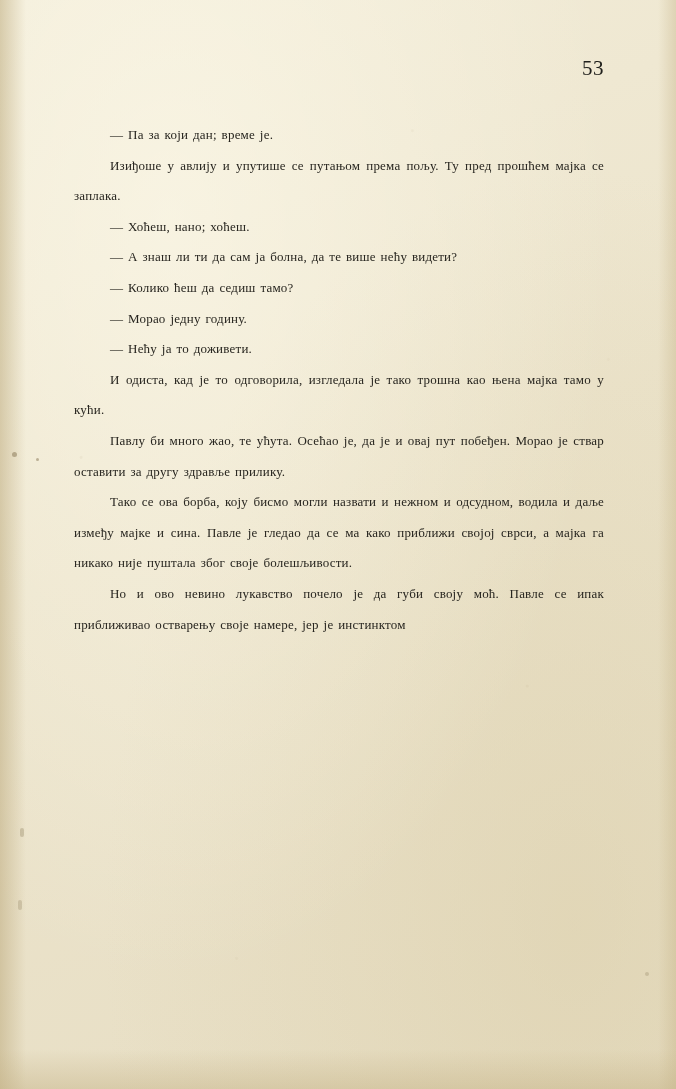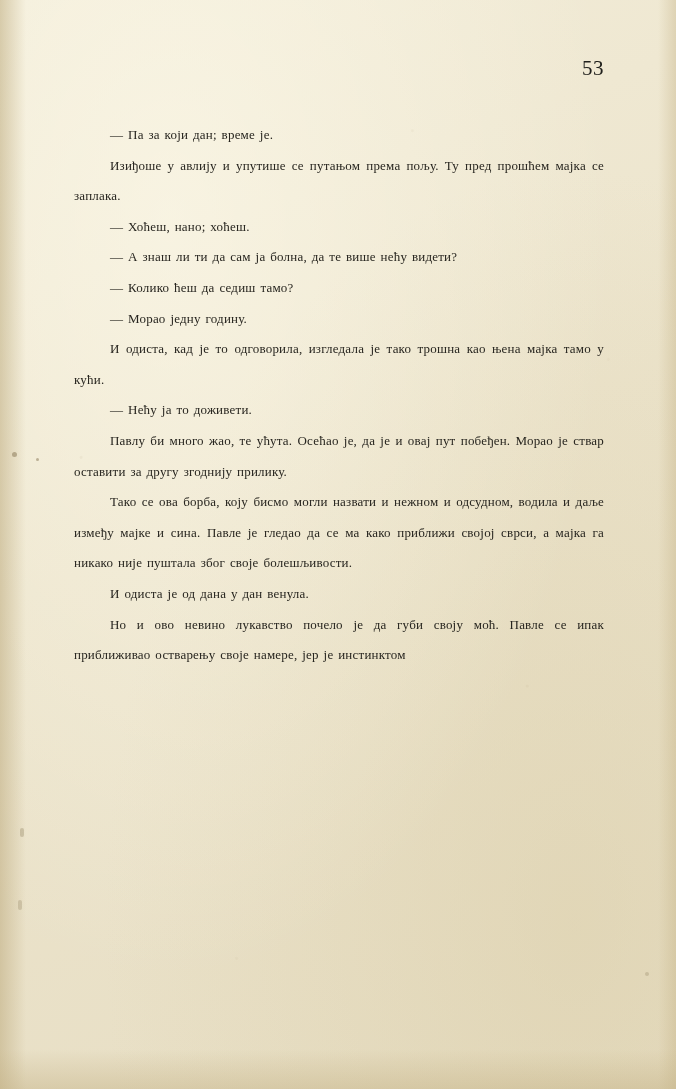--- a/index.html
+++ b/index.html
@@ -111,20 +111,19 @@
 
   <div class="page-number">53</div>
 
   <div class="text-block">
     <p>— Па за који дан; време је.</p>
     <p>Изиђоше у авлију и упутише се путањом према пољу. Ту пред прошћем мајка се заплака.</p>
     <p>— Хоћеш, нано; хоћеш.</p>
     <p>— А знаш ли ти да сам ја болна, да те више нећу видети?</p>
     <p>— Колико ћеш да седиш тамо?</p>
     <p>— Морао једну годину.</p>
+    <p>— Нећу ја то доживети.</p>
     <p>И одиста, кад је то одговорила, изгледала је тако трошна као њена мајка тамо у кући.</p>
-    <p>— Нећу ја то доживети.</p>
-    <p>Павлу би много жао, те ућута. Осећао је, да је и овај пут побеђен. Морао је ствар оставити за другу згоднију прилику.</p>
+    <p>Павлу би много жао, те ућута. Осећао је, да је и овај пут побеђен. Морао је ствар оставити за другу здравље прилику.</p>
     <p>Тако се ова борба, коју бисмо могли назвати и нежном и одсудном, водила и даље између мајке и сина. Павле је гледао да се ма како приближи својој сврси, а мајка га никако није пуштала због своје болешљивости.</p>
-    <p>И одиста је од дана у дан венула.</p>
     <p>Но и ово невино лукавство почело је да губи своју моћ. Павле се ипак приближивао остварењу своје намере, јер је инстинктом</p>
   </div>
 </div>
 
 </body></html>

